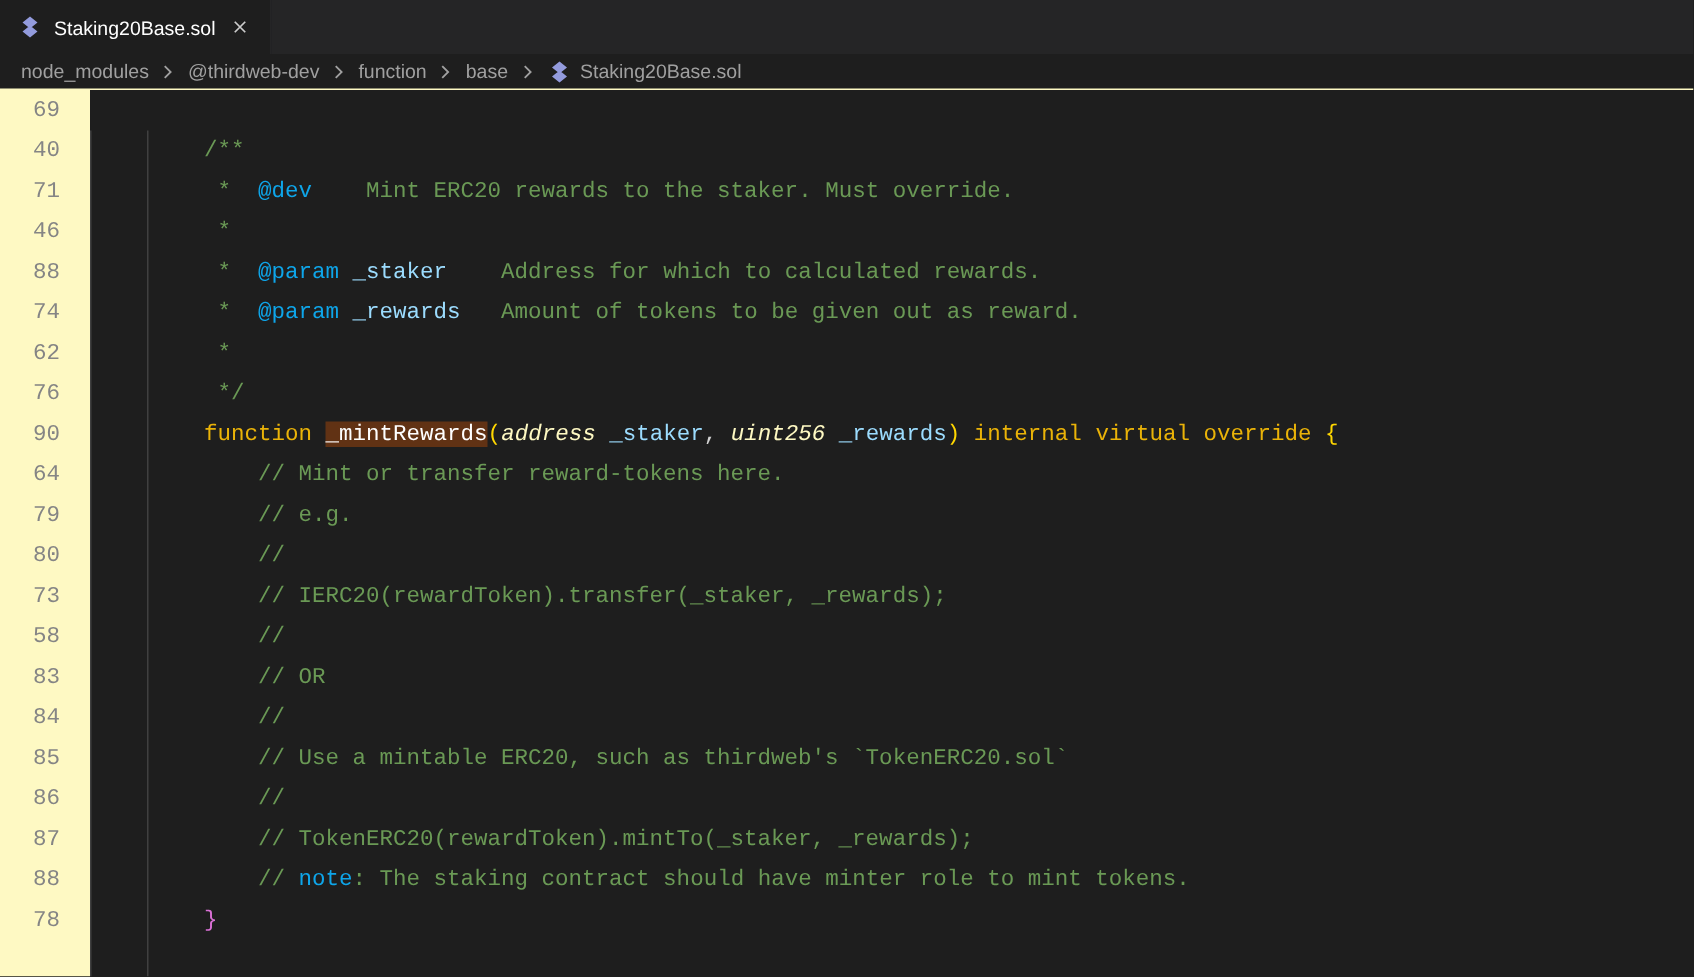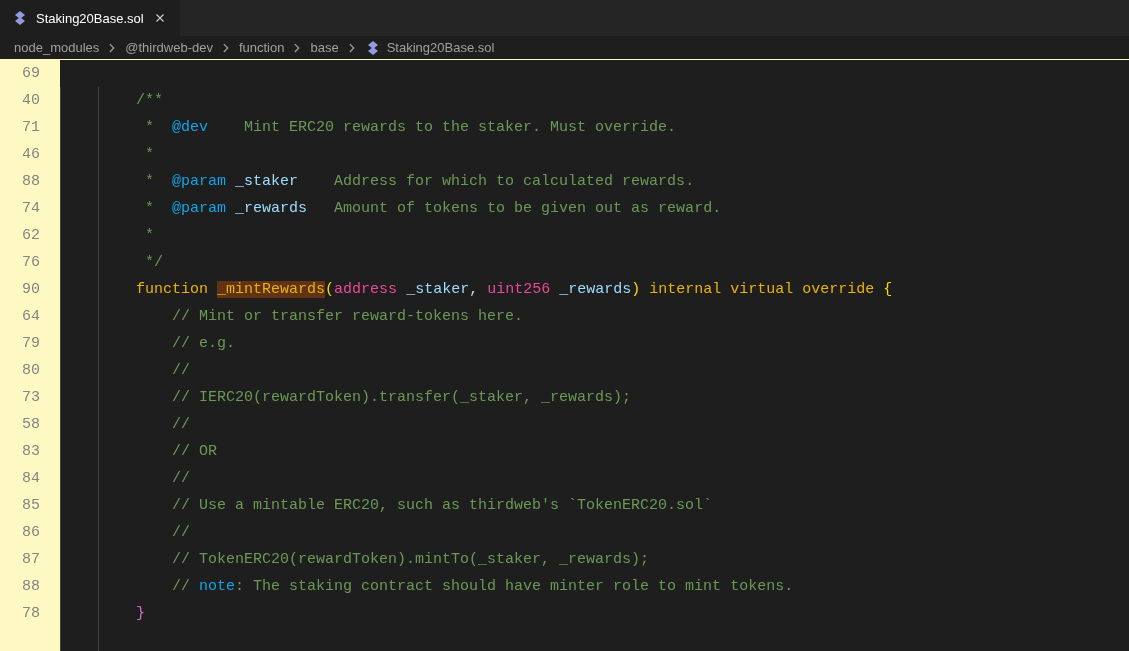--- a/index.html
+++ b/index.html
@@ -81,23 +81,23 @@
 .code {
   padding-left: 0;
   white-space: pre;
   flex: 1;
 }
 .line { display: block; height: 27px; }
 .c-comment { color: #6a9955; }
 .c-doctag { color: #0ea5e9; }
 .c-docparam { color: #9cdcfe; }
 .c-keyword { color: #eab308; }
-.c-funcname { color: #eab308; }
+.c-funcname { color: #ffffff; }
 .c-funcname-hl { background: #613214; }
-.c-type { color: #ec4899; }
+.c-type { color: #fef9c3; font-style: italic; }
 .c-var { color: #9cdcfe; }
 .c-paren-y { color: #ffd700; }
 .c-paren-p { color: #da70d6; }
 .c-text { color: #d4d4d4; }
 </style>
 </head>
 <body>
 
 <div class="tab-bar">
   <div class="tab">

